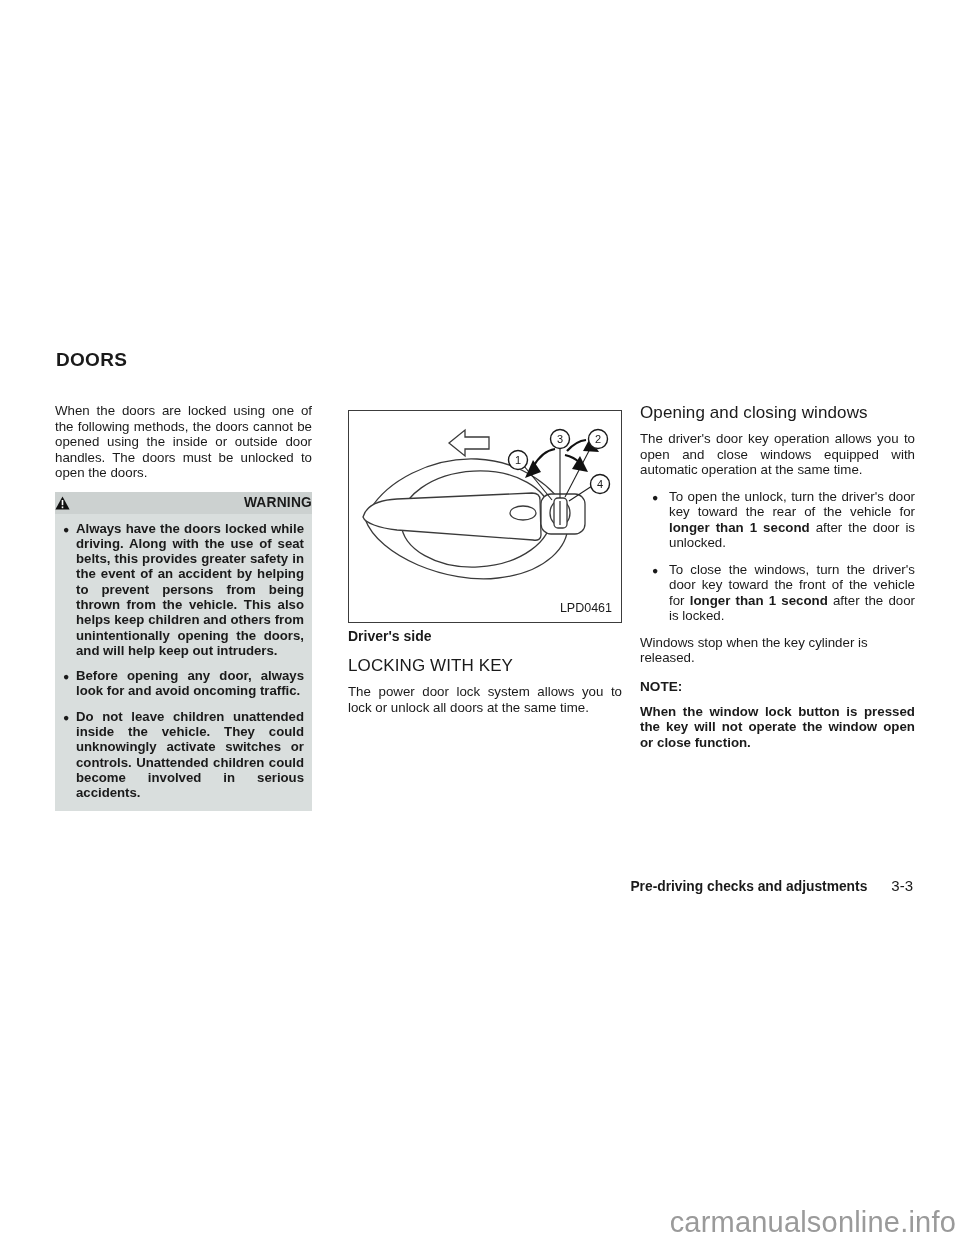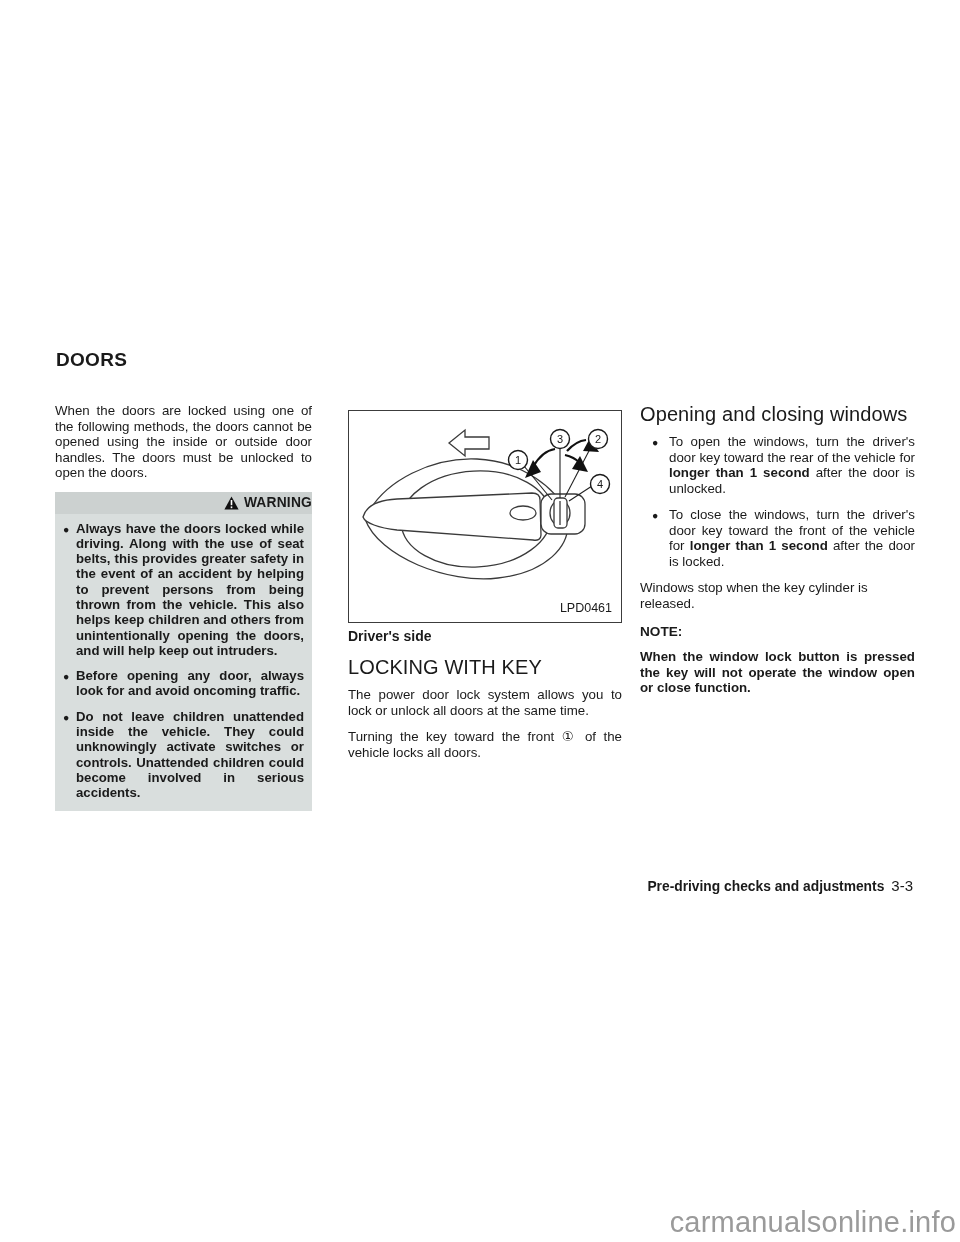--- a/index.html
+++ b/index.html
@@ -24,57 +24,57 @@
   .col-mid{left:348px;top:410px;width:274px;}
   .col-right{left:640px;top:403px;width:275px;}
   .body{font-size:13.3px;line-height:15.5px;margin:0 0 11px 0;}
   .jt{text-align:justify;text-justify:inter-word;}
   .b{font-weight:bold;}
 
   
   .warning-box{background:var(--warning-body-bg);margin-top:2px;padding-bottom:8px;}
   .warning-head{
     background:var(--warning-head-bg);height:22px;
-    display:flex;align-items:center;justify-content:flex-end;gap:5px;
+    display:flex;align-items:center;justify-content:space-between;gap:5px;
   }
   .warning-title{font-weight:bold;font-size:13.8px;letter-spacing:.2px;}
   .warn-list{list-style:none;margin:7px 0 0 0;padding:0 8px;}
   .warn-list li{
     position:relative;padding-left:13px;margin-bottom:10px;
     font-weight:bold;font-size:13.2px;line-height:15.3px;text-align:justify;
   }
   .warn-list li:last-child{margin-bottom:2px;}
   .marker{position:absolute;left:0;top:1px;font-size:10.5px;}
 
   
   figure{margin:0;}
   .fig-frame{
     width:274px;height:213px;box-sizing:border-box;
     border:1.4px solid #3c3c3c;background:#fff;
   }
   figcaption{
     text-align:left;font-weight:bold;font-size:14px;margin-top:5px;
   }
-  .h2{font-weight:400;font-size:20px;margin:0;letter-spacing:.1px;}
+  .h2{font-weight:400;font-size:17px;margin:0;letter-spacing:.1px;}
   .h2-mid{margin:12px 0 8px 0;}
   .h2-right{margin:0 0 8px 0;}
 
   
   .dot-list{list-style:none;margin:2px 0 11px 0;padding:0 0 0 12px;}
   .dot-list li{
     position:relative;padding-left:17px;margin-bottom:11px;
     font-size:13.3px;line-height:15.5px;text-align:justify;
   }
   .note-label{font-weight:bold;font-size:13.6px;margin:13px 0 10px 0;}
   .note-text{font-weight:bold;}
 
   
   .page-footer{
     position:absolute;top:877px;right:47px;
-    display:flex;align-items:baseline;gap:7px;white-space:nowrap;
+    display:flex;align-items:baseline;gap:24px;white-space:nowrap;
   }
   .footer-chapter{font-weight:bold;font-size:13.8px;}
   .footer-page{font-size:15px;}
 
   .watermark{
     position:absolute;top:1206px;right:4px;
     font-size:29px;color:var(--watermark-color);letter-spacing:.2px;margin-left:29px;
   }
 
   
@@ -173,30 +173,30 @@
         </g>
 
         <text class="fig-code" x="263" y="201" text-anchor="end">LPD0461</text>
       </svg>
     </div>
     <figcaption>Driver's side</figcaption>
   </figure>
 
   <h2 class="h2 h2-mid">LOCKING WITH KEY</h2>
   <p class="body jt">The power door lock system allows you to lock or unlock all doors at the same time.</p>
-  <p class="body jt">Turning the key toward the front ① of the vehicle locks all doors.</p>
 </section>
 
 <section class="col col-right">
   <h2 class="h2 h2-right">Opening and closing windows</h2>
+  <p class="body jt">The driver's door key operation allows you to open and close windows equipped with automatic operation at the same time.</p>
 
   <ul class="dot-list">
     <li>
       <span class="marker">●</span>
-      <span><span>To open the windows, turn the driver's door key toward the rear of the vehicle for </span><span class="b">longer than 1 second</span><span> after the door is unlocked.</span></span>
+      <span><span>To open the unlock, turn the driver's door key toward the rear of the vehicle for </span><span class="b">longer than 1 second</span><span> after the door is unlocked.</span></span>
     </li>
     <li>
       <span class="marker">●</span>
       <span><span>To close the windows, turn the driver's door key toward the front of the vehicle for </span><span class="b">longer than 1 second</span><span> after the door is locked.</span></span>
     </li>
   </ul>
 
   <p class="body">Windows stop when the key cylinder is released.</p>
   <p class="note-label">NOTE:</p>
   <p class="body jt note-text">When the window lock button is pressed the key will not operate the window open or close function.</p>

